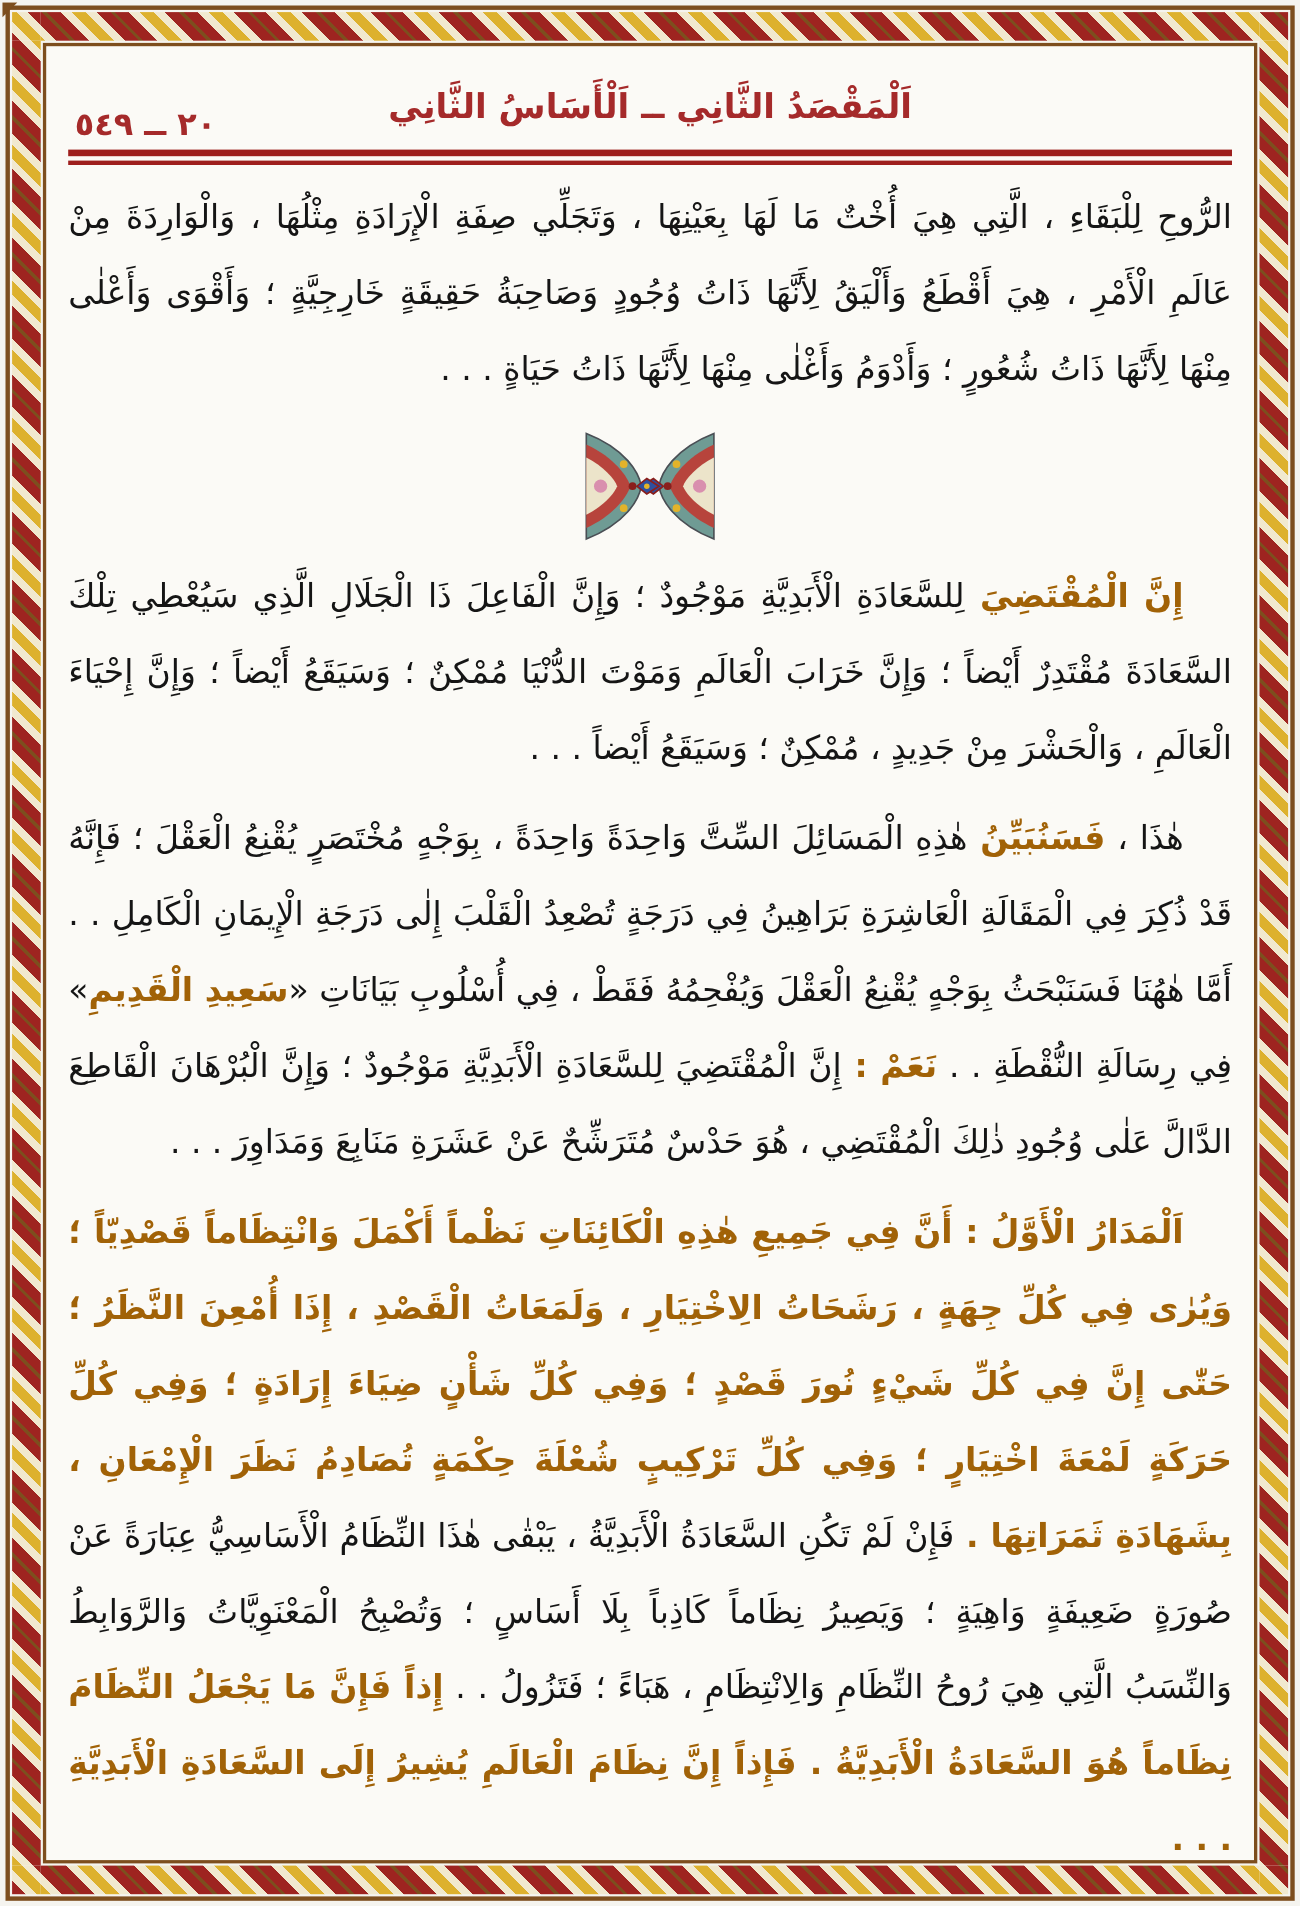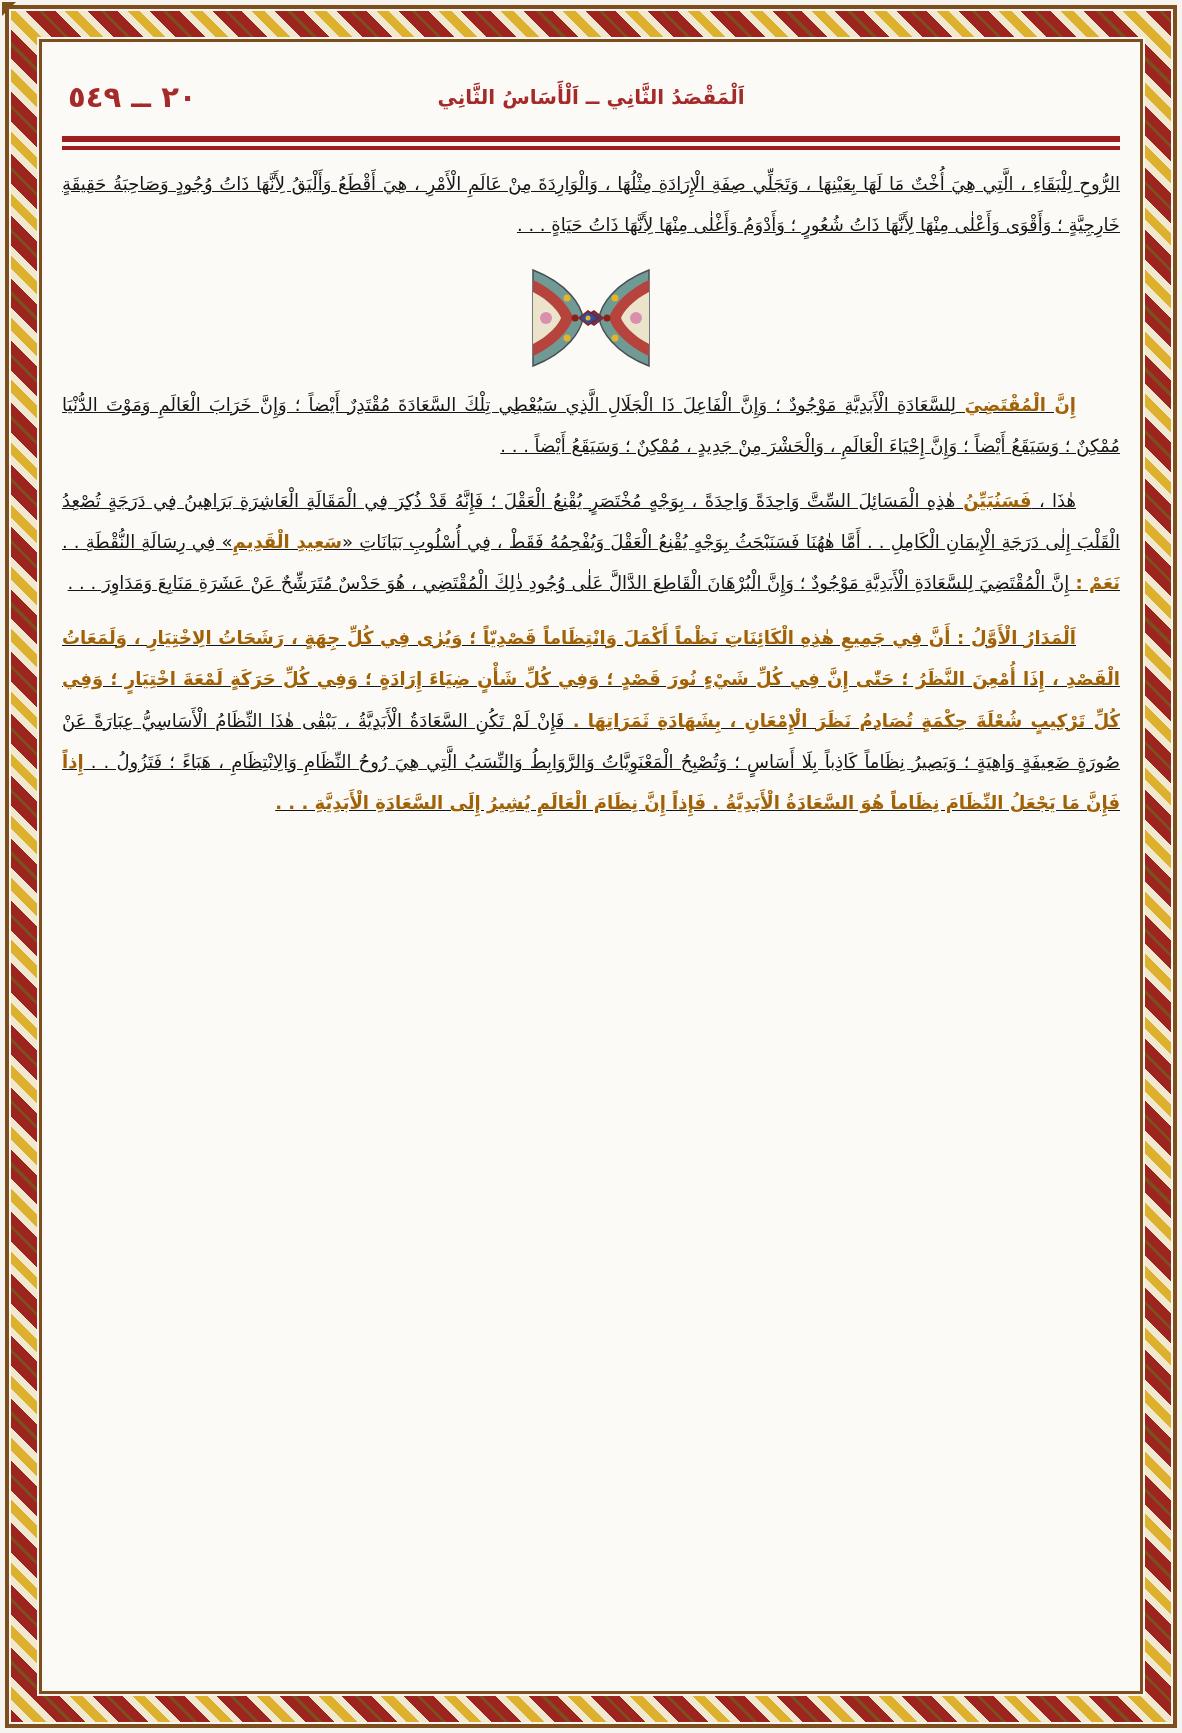--- a/index.html
+++ b/index.html
@@ -19,31 +19,31 @@
   .frame-inner{position:absolute;inset:39px;border:3px solid #7d4e1e;background:#fbfaf6;pointer-events:none;}
   .corner-tip{position:absolute;left:2px;top:2px;width:14px;height:14px;background:#7d4e1e;
     clip-path:polygon(0 0,100% 0,0 100%);}
   .content{
     position:absolute;inset:42px;padding:24px 20px 0;overflow:hidden;
     direction:rtl;
   }
   
   .hdr{position:relative;height:62px;}
   .hdr-title{
-    text-align:center;font-size:20px;font-weight:bold;color:#a52a2a;
+    text-align:center;font-size:31px;font-weight:bold;color:#a52a2a;
     line-height:62px;letter-spacing:1px;
   }
   .page-num{
-    position:absolute;left:6px;top:0;font-size:29px;font-weight:bold;color:#a52a2a;
+    position:absolute;left:6px;top:16px;font-size:29px;font-weight:bold;color:#a52a2a;
     line-height:62px;
   }
   .hdr-rule{height:4px;border-top:6px solid #9e1f1d;border-bottom:4px solid #9e1f1d;margin:8px 0 10px;}
   
   .paras{display:block;}
-  .para{margin:13px 0;font-size:18px;line-height:2.3;text-align:justify;color:#151515;text-decoration:underline;}
+  .para{margin:13px 0;font-size:30px;line-height:2.3;text-align:justify;color:#151515;}
   .para.indent{text-indent:44px;}
   .seg-black{color:#151515;}
   .seg-red{color:#a16207;font-weight:bold;}
   
   .basis-row{display:flex;align-items:center;justify-content:center;margin:20px 0 14px;height:104px;}
   .basis-box{
     position:relative;z-index:1;background:#fdfcf9;
     border:2px solid #44535a;box-shadow:inset 0 0 0 3px #fdfcf9,inset 0 0 0 5px #93483f;
     padding:8px 46px;min-width:180px;text-align:center;
   }

